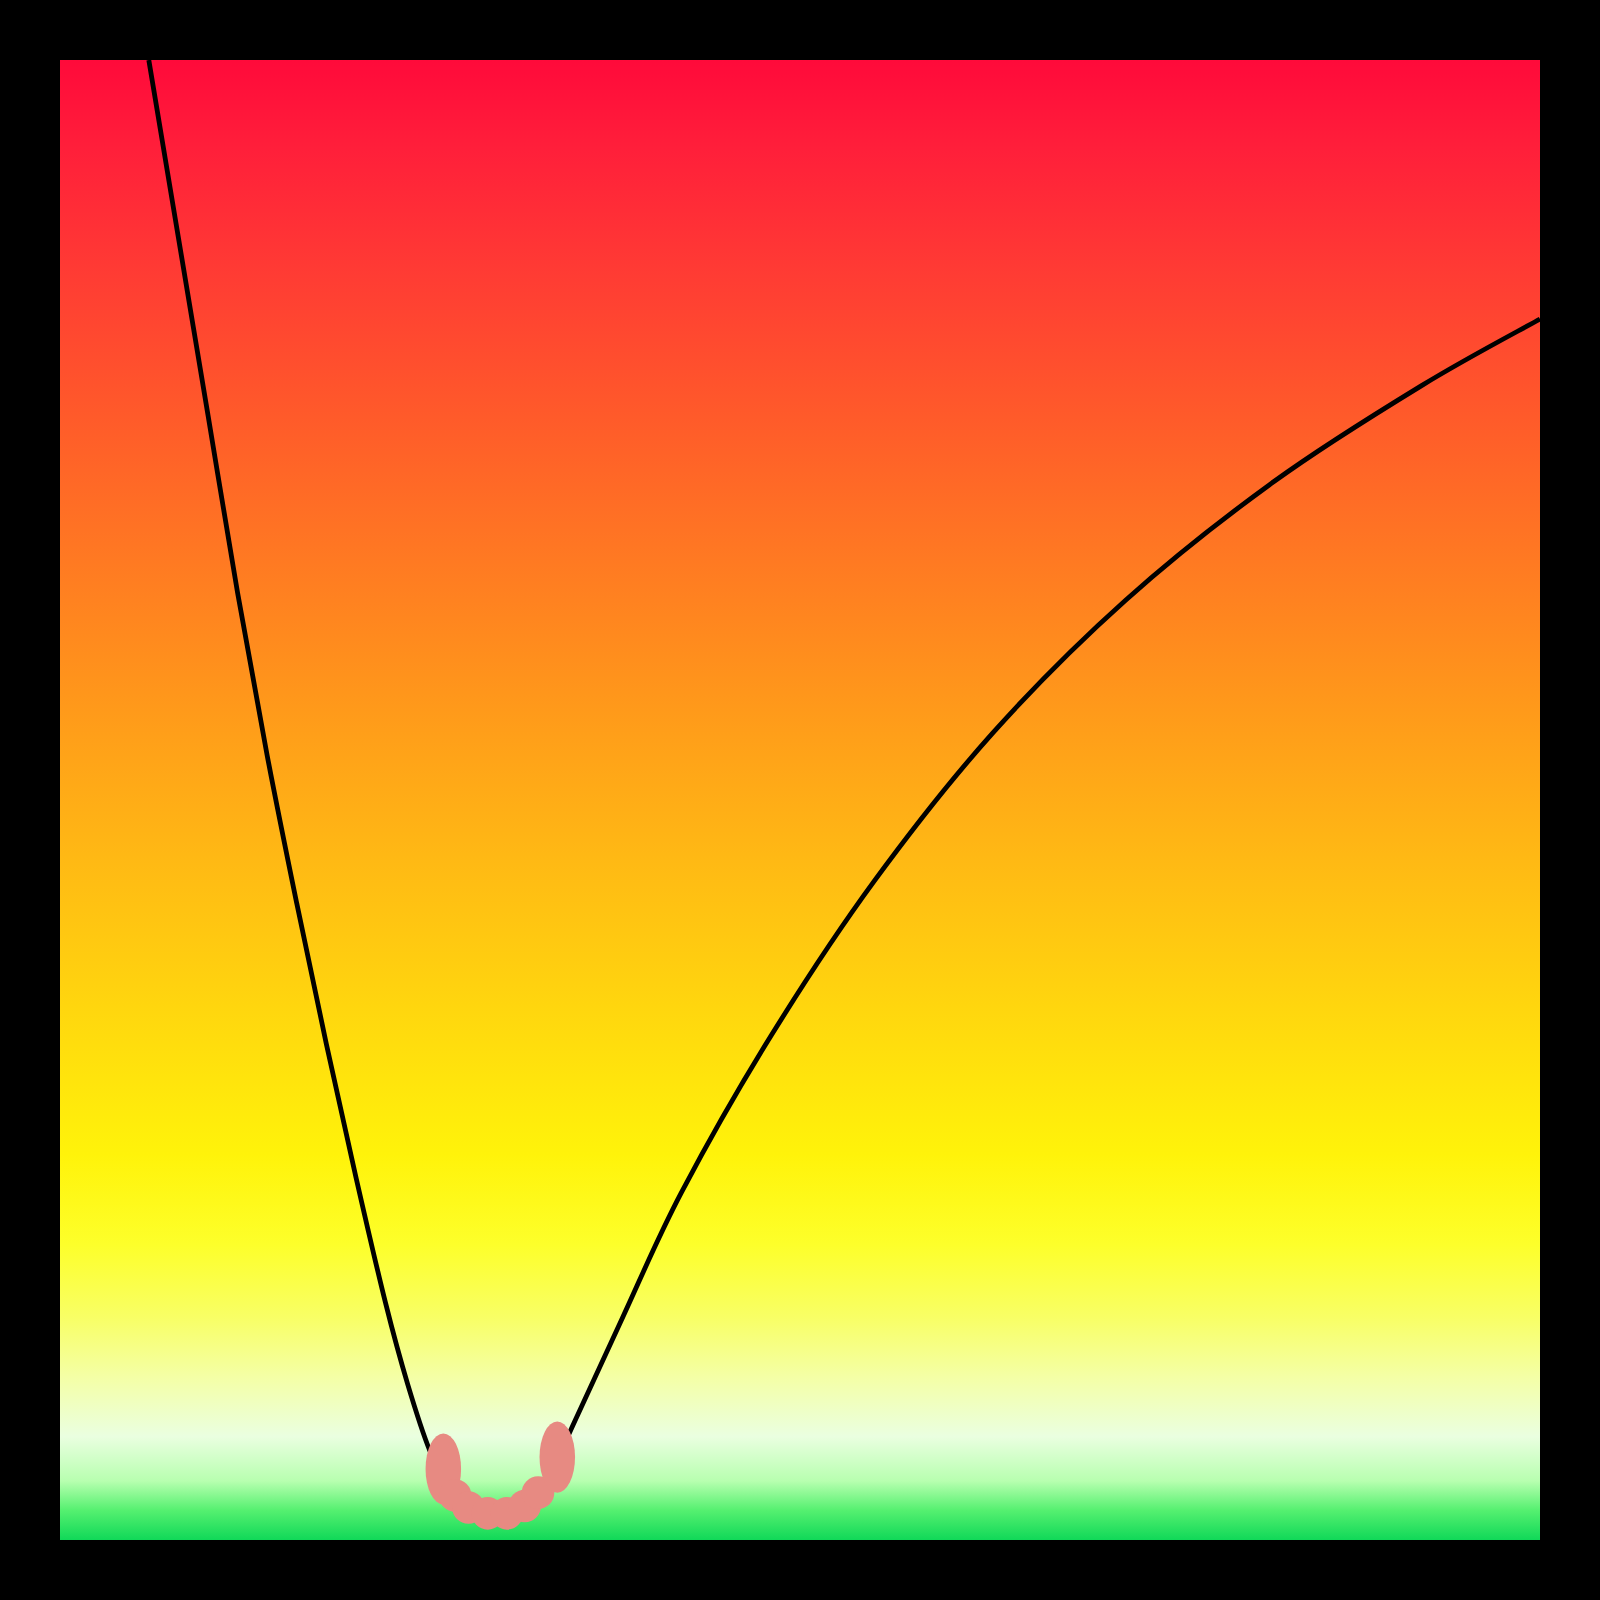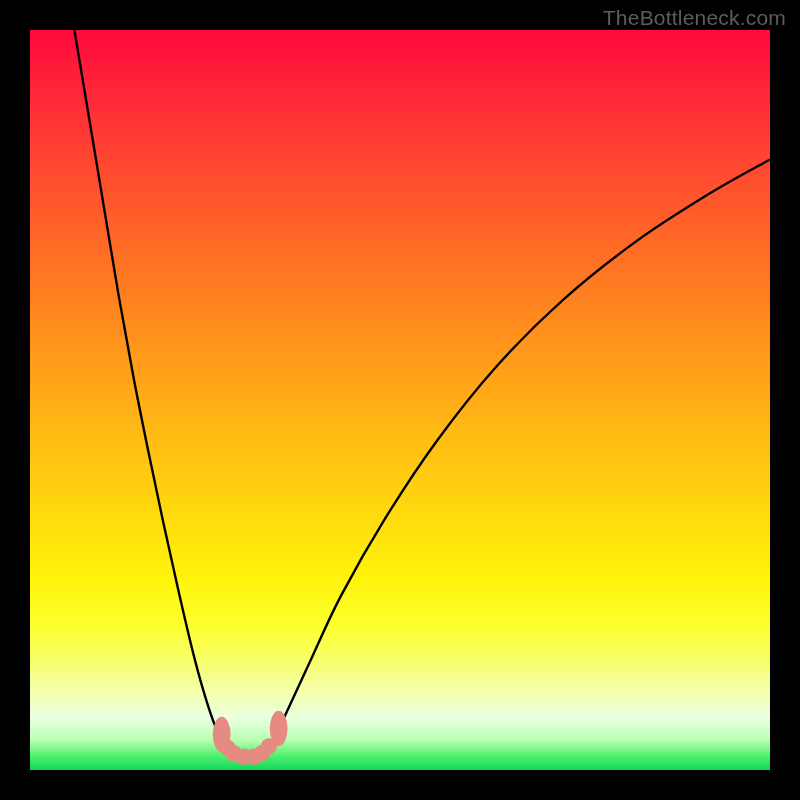--- a/index.html
+++ b/index.html
@@ -72,21 +72,20 @@
   }
   .curve .marker-pill {
     fill: #e78a82;
     stroke: none;
   }
 </style>
 </head>
 <body>
 
 <div class="frame">
-  <div class="watermark">TheBottleneck.com</div>
   <div class="plot">
     <div class="gradient"></div>
     <svg class="curve" viewBox="0 0 740 740" preserveAspectRatio="none">
       <path id="curve-path" class="line" d="M 44.40 0.00 C 46.87 14.80, 54.27 59.20, 59.20 88.80 C 64.13 118.40, 69.07 148.00, 74.00 177.60 C 78.93 207.20, 83.87 238.03, 88.80 266.40 C 93.73 294.77, 98.67 321.90, 103.60 347.80 C 108.53 373.70, 113.47 397.75, 118.40 421.80 C 123.33 445.85, 128.27 469.28, 133.20 492.10 C 138.13 514.92, 143.07 537.12, 148.00 558.70 C 152.93 580.28, 158.48 604.33, 162.80 621.60 C 167.12 638.87, 170.20 649.97, 173.90 662.30 C 177.60 674.63, 181.67 687.34, 185.00 695.60 C 188.33 703.86, 191.41 707.69, 193.88 711.88 C 196.35 716.07, 197.58 718.42, 199.80 720.76 C 202.02 723.10, 204.73 724.83, 207.20 725.94 C 209.67 727.05, 212.13 727.17, 214.60 727.42 C 217.07 727.67, 219.53 727.79, 222.00 727.42 C 224.47 727.05, 226.93 726.56, 229.40 725.20 C 231.87 723.84, 234.33 721.99, 236.80 719.28 C 239.27 716.57, 240.50 715.95, 244.20 708.92 C 247.90 701.89, 252.83 690.42, 259.00 677.10 C 265.17 663.78, 272.57 647.50, 281.20 629.00 C 289.83 610.50, 298.47 589.53, 310.80 566.10 C 323.13 542.67, 339.17 514.30, 355.20 488.40 C 371.23 462.50, 388.50 435.98, 407.00 410.70 C 425.50 385.42, 445.23 360.13, 466.20 336.70 C 487.17 313.27, 509.37 291.07, 532.80 270.10 C 556.23 249.13, 582.13 228.78, 606.80 210.90 C 631.47 193.02, 658.60 176.37, 680.80 162.80 C 703.00 149.23, 730.13 135.05, 740.00 129.50"></path>
       <g id="markers">
           <ellipse cx="191.66" cy="704.48" rx="8.88" ry="17.76" class="marker-pill"></ellipse>
           <circle cx="197.58" cy="717.80" r="8.14" class="marker"></circle>
           <circle cx="204.24" cy="723.72" r="8.14" class="marker"></circle>
           <circle cx="213.86" cy="726.68" r="8.14" class="marker"></circle>
           <circle cx="223.48" cy="726.68" r="8.14" class="marker"></circle>

